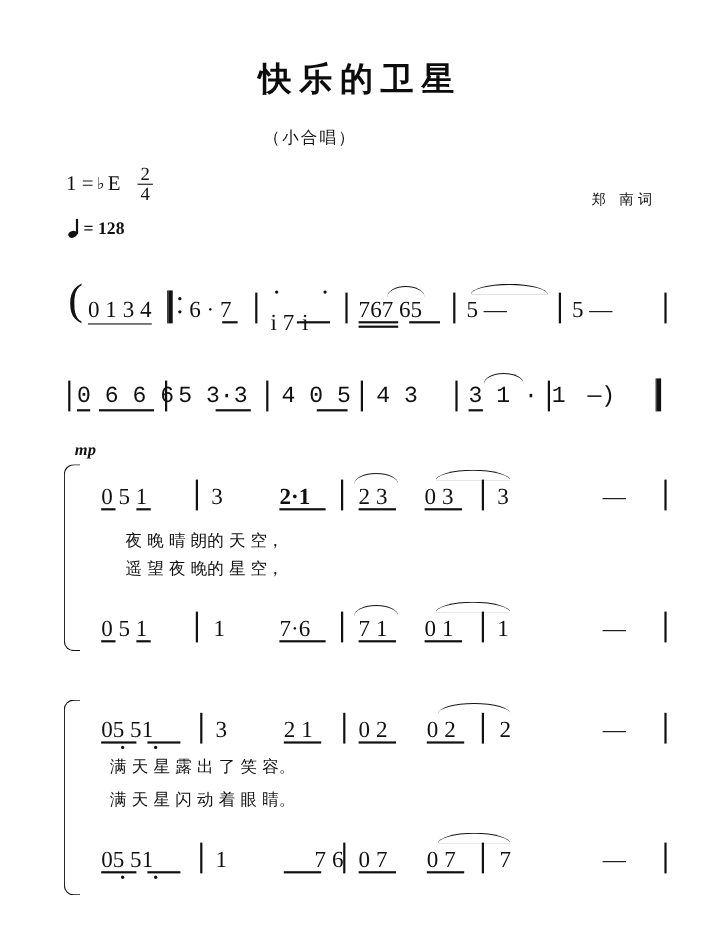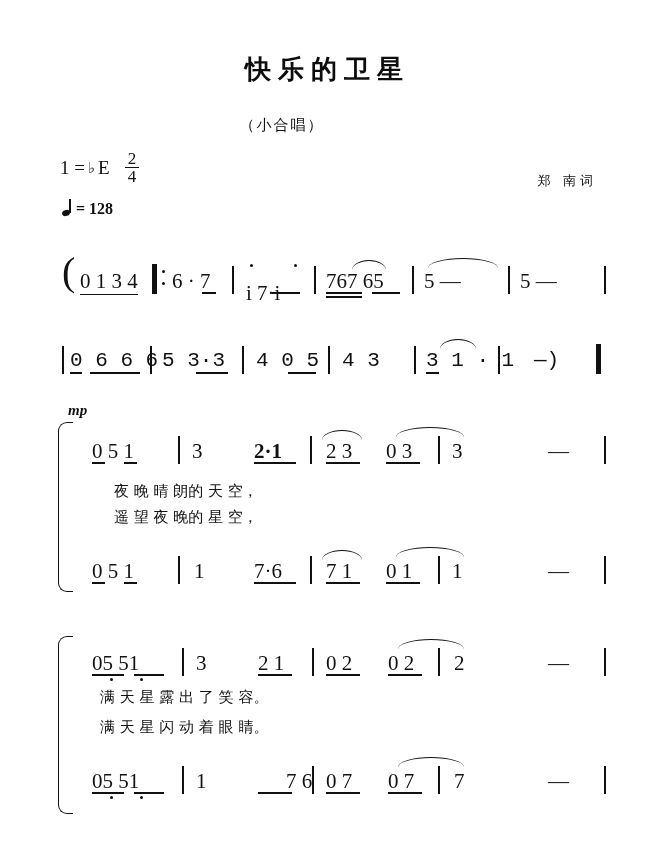--- a/index.html
+++ b/index.html
@@ -22,21 +22,21 @@
 
   
   .title {
     position: absolute;
     top: 52px;
     left: 0;
     width: 655px;
     text-align: center;
     font-family: "DejaVu Sans", sans-serif;
     font-weight: bold;
-    font-size: 26px;
+    font-size: 30px;
     letter-spacing: 7px;
     color: #0c0c0c;
   }
   .subtitle {
     position: absolute;
     top: 116px;
     left: 0;
     width: 564px;
     text-align: center;
     font-family: "DejaVu Sans", sans-serif;

